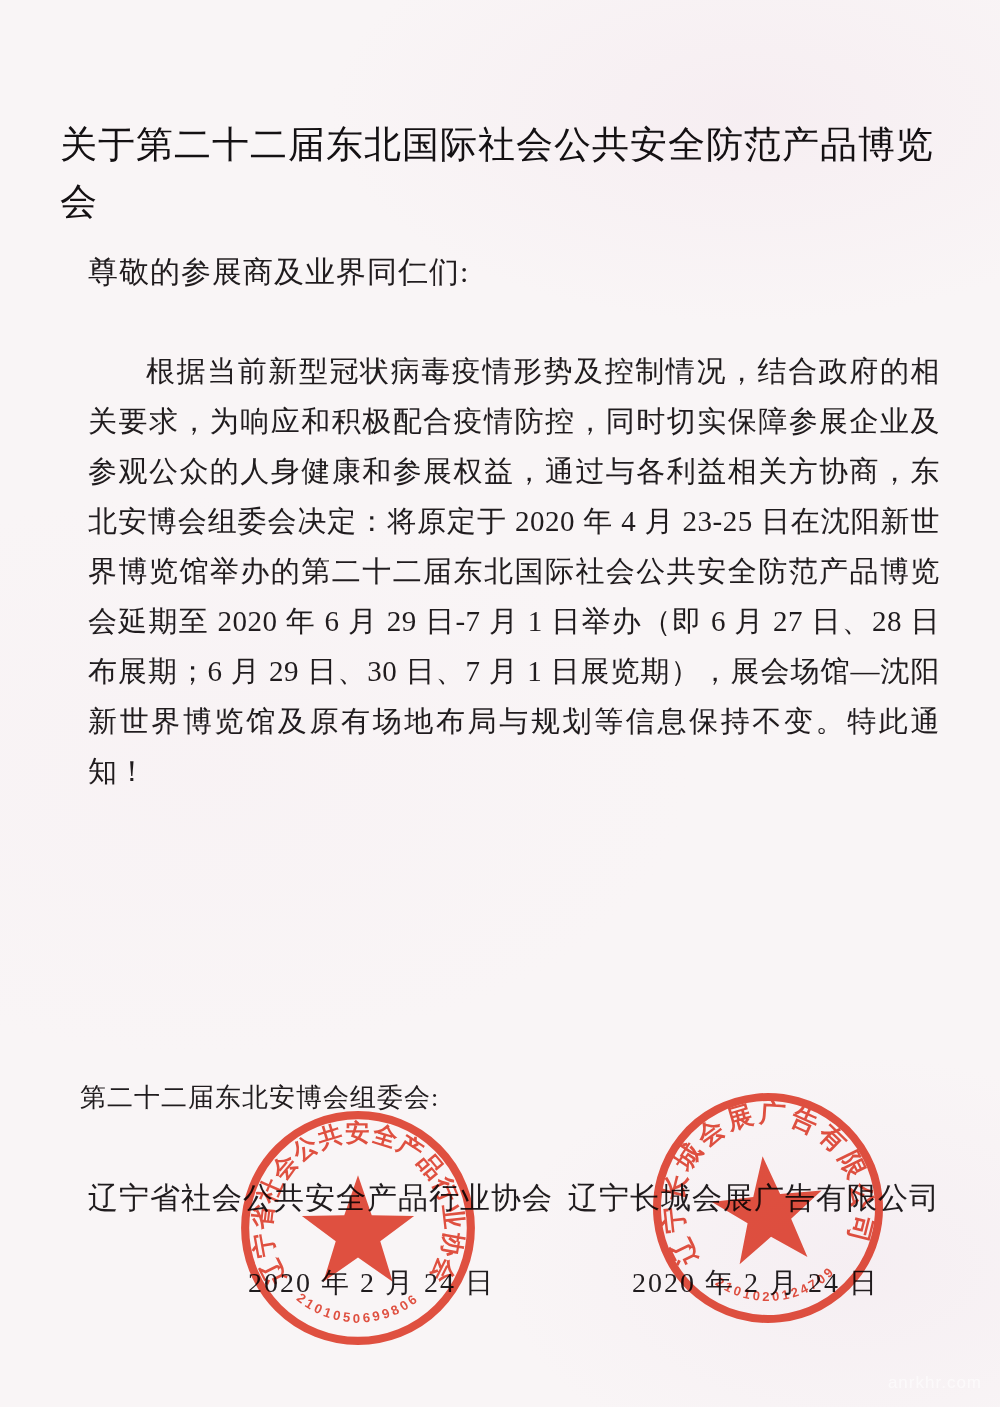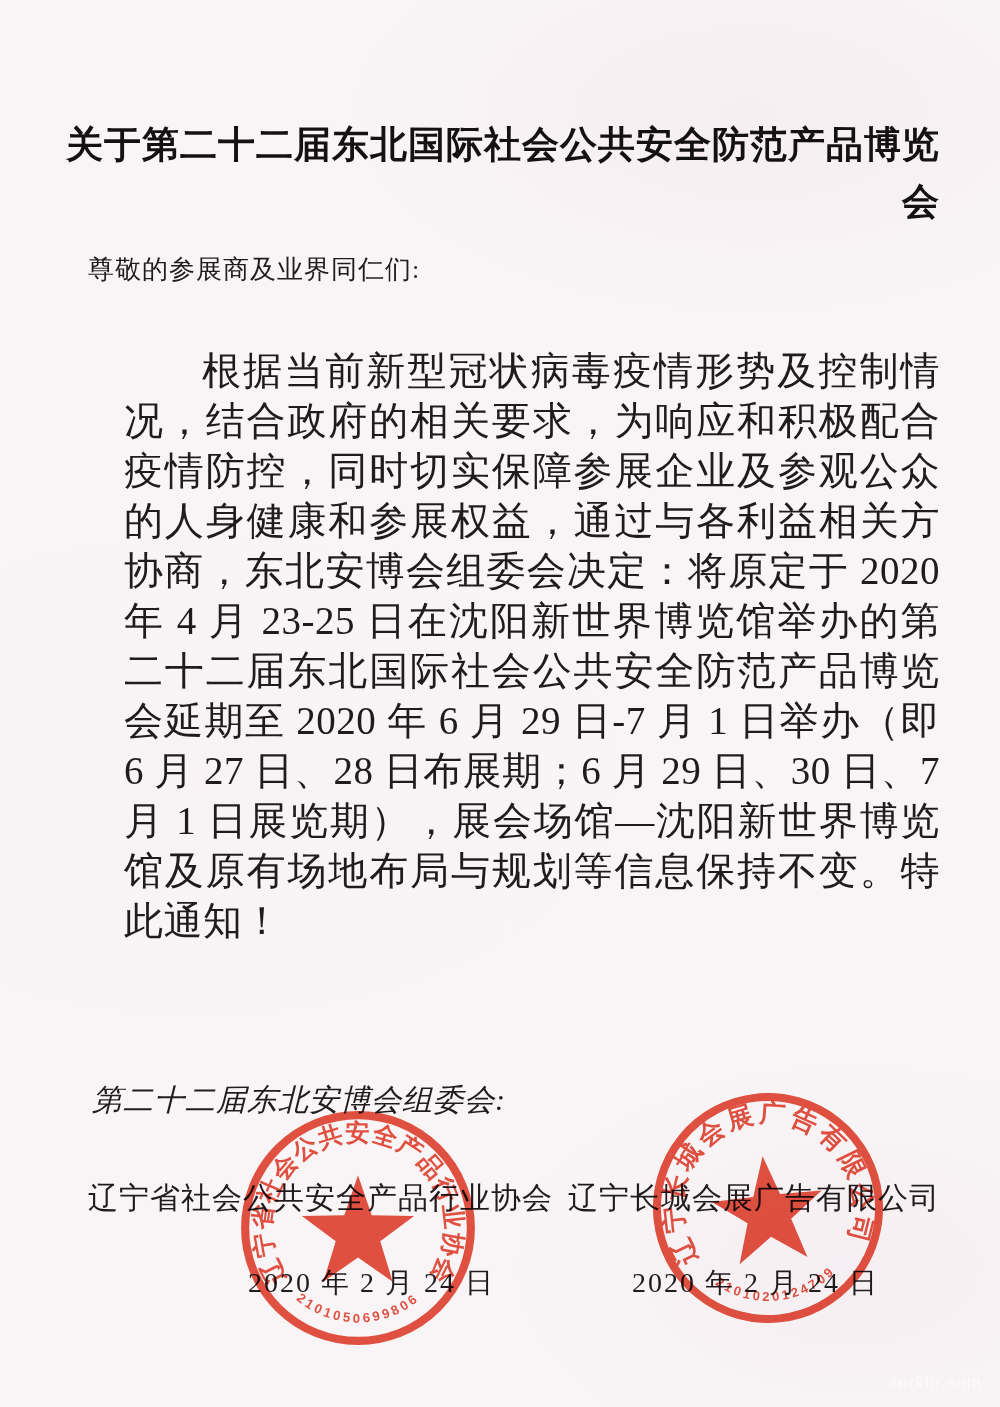--- a/index.html
+++ b/index.html
@@ -14,53 +14,51 @@
     height: 1407px;
     background-color: #f9f5f6;
     background-image:
       radial-gradient(ellipse 600px 300px at 75% 8%, rgba(244,232,238,.55), rgba(244,232,238,0) 70%),
       radial-gradient(ellipse 700px 400px at 20% 55%, rgba(247,240,243,.5), rgba(247,240,243,0) 70%),
       radial-gradient(ellipse 500px 300px at 85% 90%, rgba(243,234,240,.6), rgba(243,234,240,0) 70%);
   }
   .doc-title {
     position: absolute;
     top: 116px; left: 60px; right: 60px;
-    text-align: right;
+    text-align: left;
     font-family: "Liberation Sans", sans-serif;
-    font-weight: bold;
+    font-weight: normal;
     font-size: 37px;
     line-height: 57px;
     color: #141113;
     letter-spacing: 1px;
   }
   .salutation {
     position: absolute;
     top: 252px; left: 88px;
-    font-size: 26px;
+    font-size: 30px;
     letter-spacing: 1px;
   }
   .content {
     position: absolute;
     top: 346px; left: 88px;
     width: 852px;
   }
   .content p {
-    font-size: 39px;
+    font-size: 29px;
     line-height: 50px;
     text-align: justify;
     text-indent: 2em;
     letter-spacing: 0.5px;
-    margin-left: 36px;
   }
   .committee {
     position: absolute;
-    top: 1080px; left: 92px;
-    font-size: 30px;
+    top: 1080px; left: 80px;
+    font-size: 26px;
     letter-spacing: 1px;
-    font-style: italic;
   }
   .org-row {
     position: absolute;
     top: 1178px; left: 88px; right: 60px;
     display: flex;
     justify-content: space-between;
   }
   .org-name { font-size: 30px; letter-spacing: 1px; }
   .date-left {
     position: absolute;

